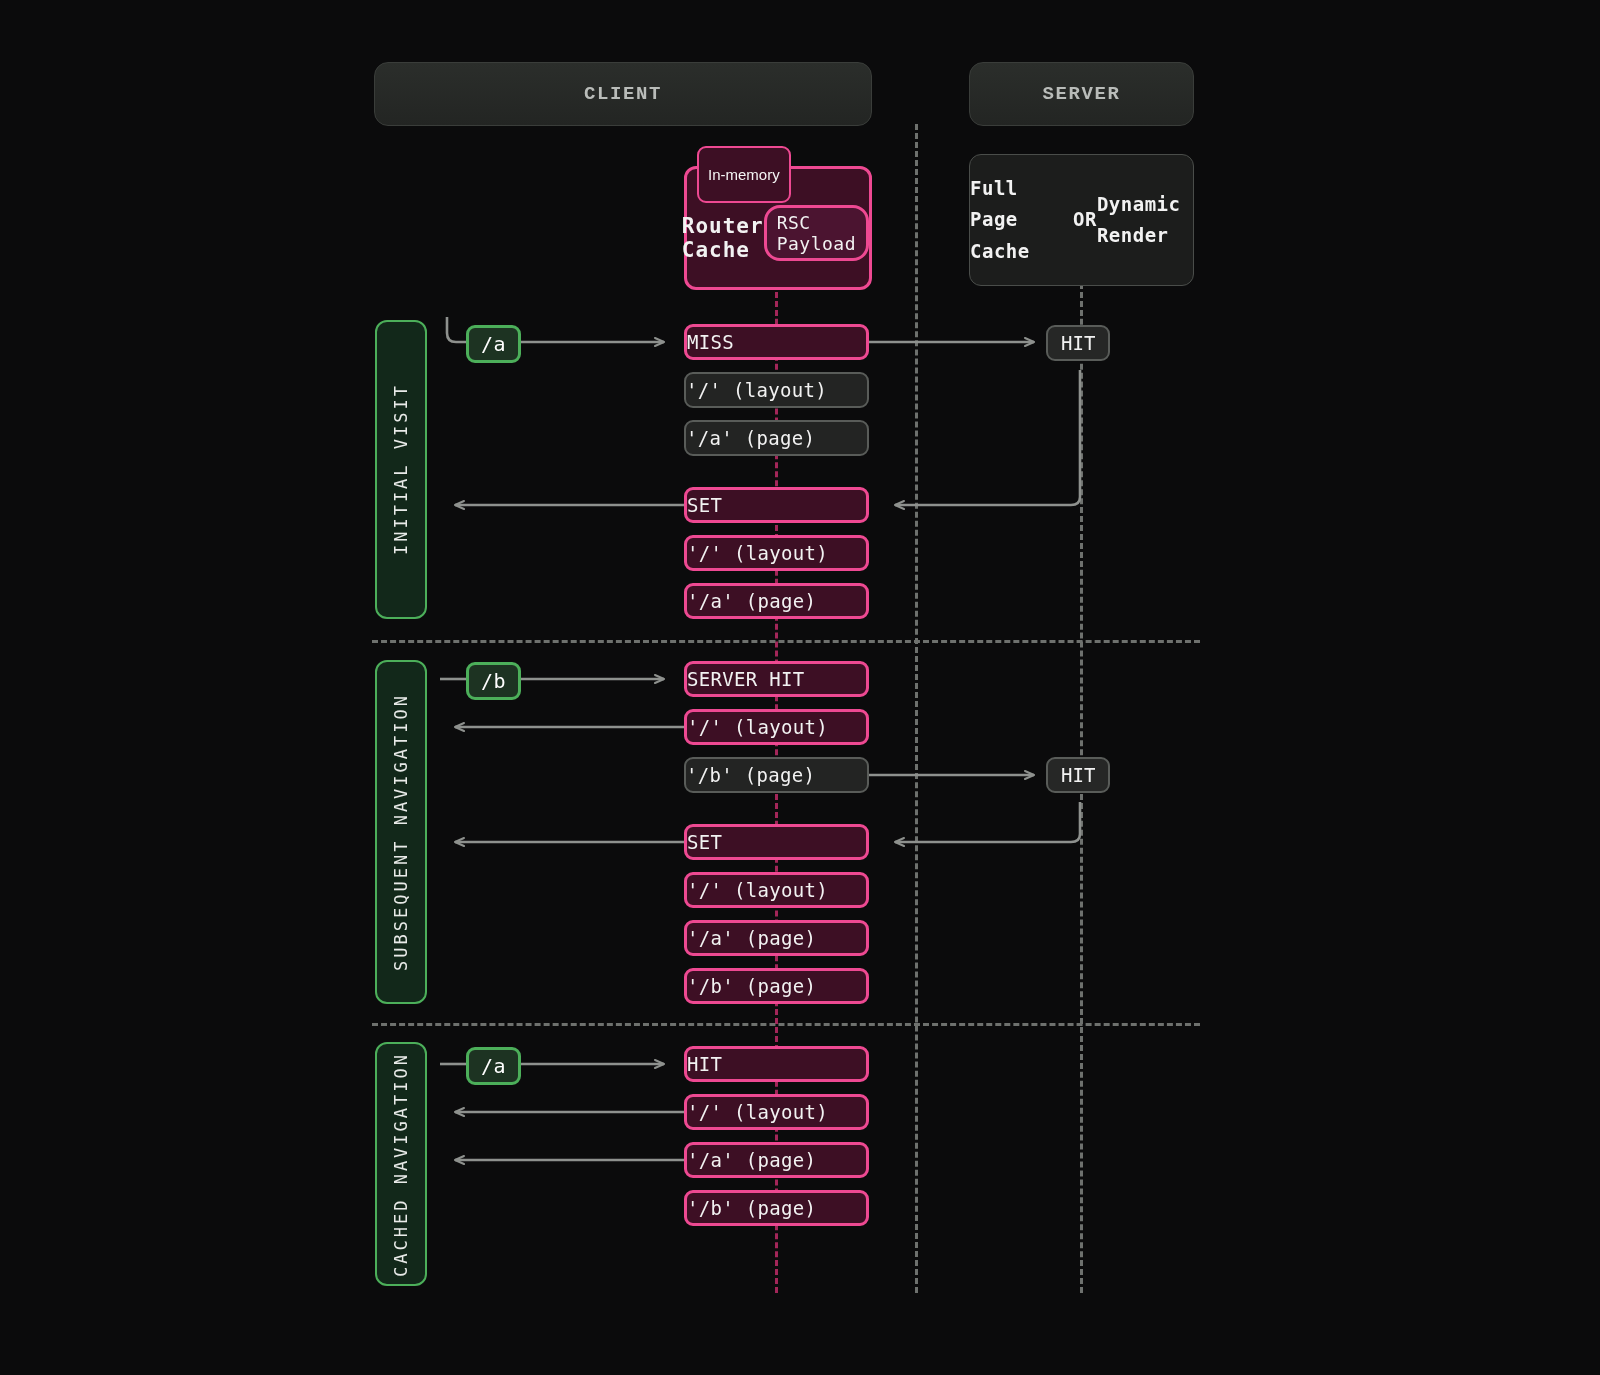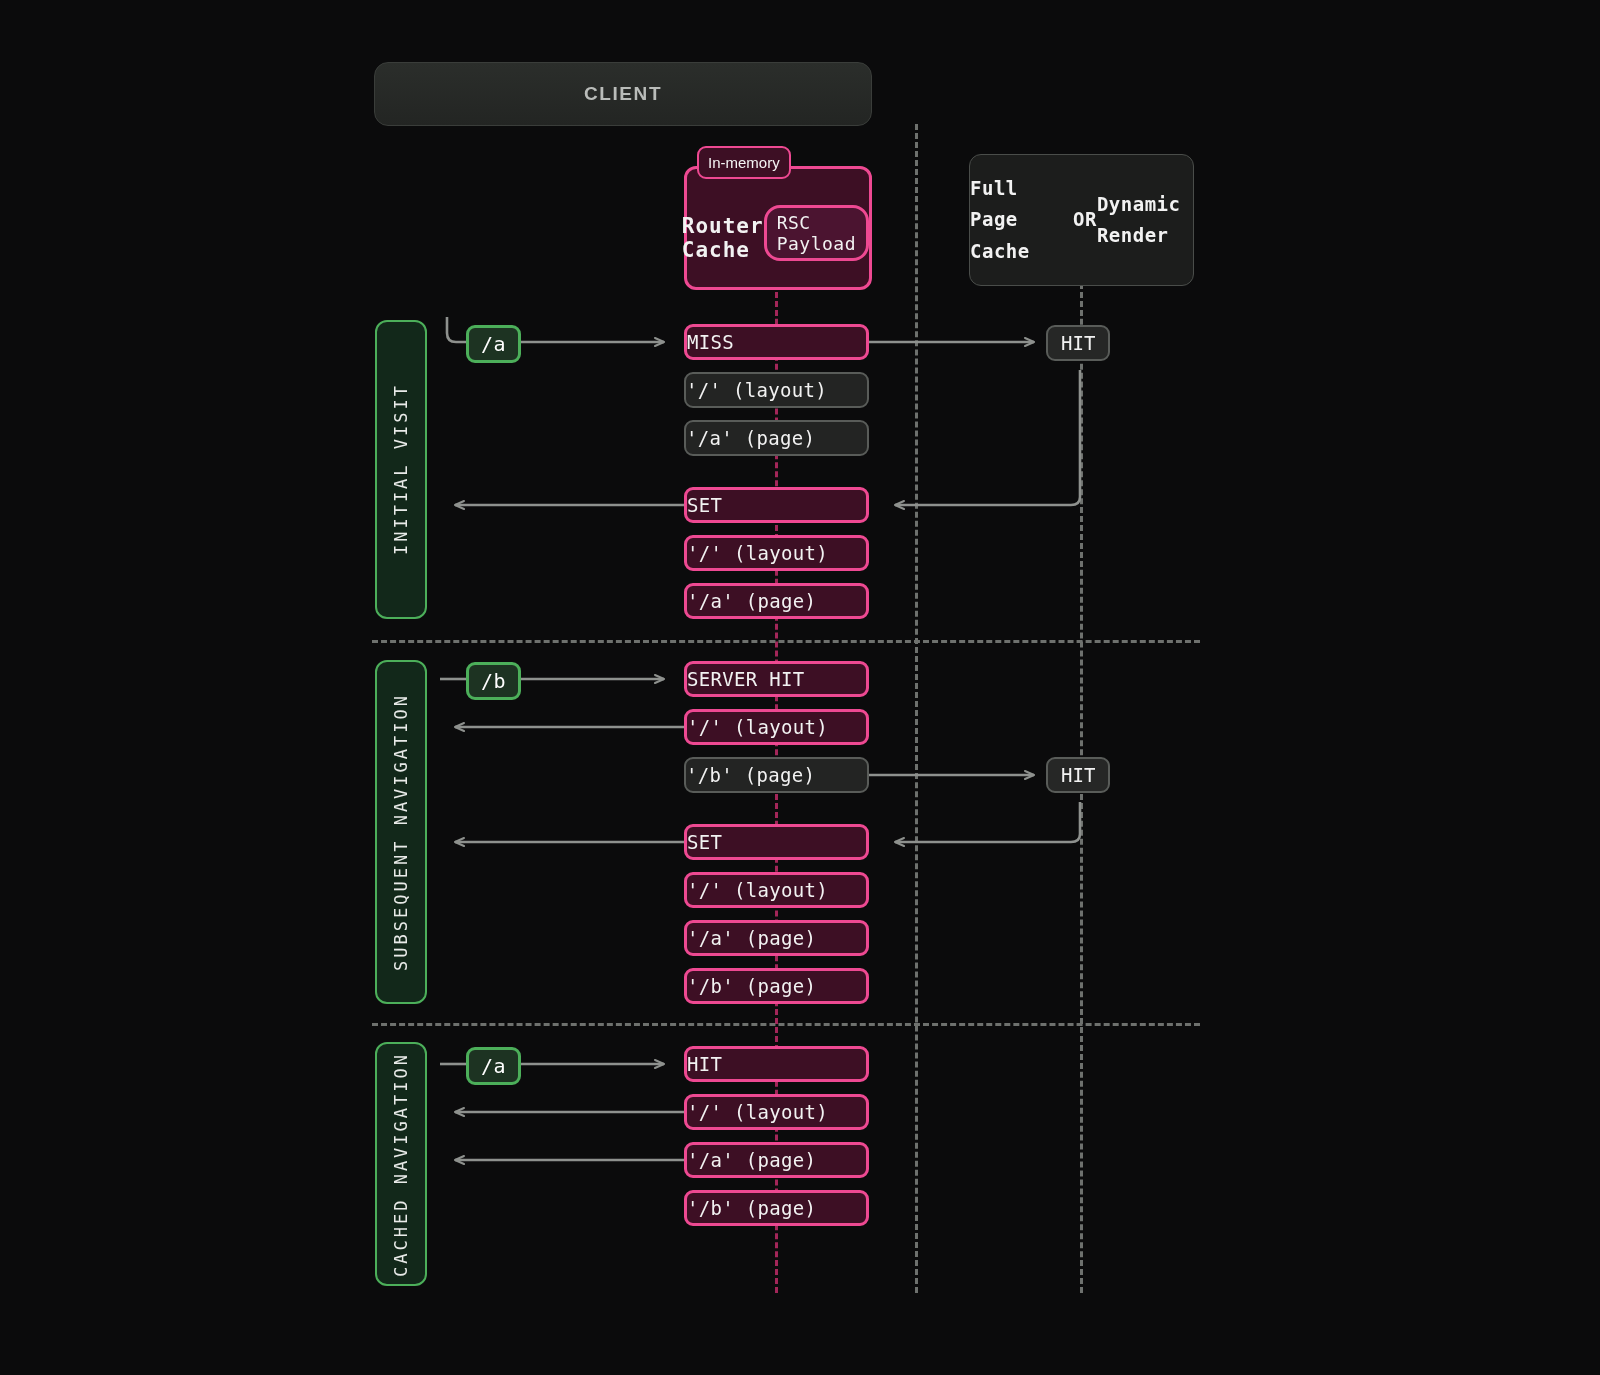--- a/index.html
+++ b/index.html
@@ -4,21 +4,21 @@
 <style>
   html,body{margin:0;padding:0;background:#0b0b0c;}
   body{width:1600px;height:1375px;position:relative;overflow:hidden;
        font-family:"DejaVu Sans Mono","Liberation Mono",monospace;}
   .stage{position:absolute;left:0;top:0;width:1600px;height:1375px;}
 
   
   .colhead{position:absolute;display:flex;align-items:center;justify-content:center;
            background:linear-gradient(180deg,#2b2e2b 0%,#232523 100%);
            border:1px solid #3a3d3a;border-radius:14px;
-           color:#b9bcb9;font-family:Liberation Sans, sans-serif;
+           color:#b9bcb9;font-family:Liberation Mono, monospace;
            font-weight:bold;font-size:19px;letter-spacing:1.6px;}
   #head-client{left:374px;top:62px;width:496px;height:62px;}
   #head-server{left:969px;top:62px;width:223px;height:62px;}
 
   
   .lifeline{position:absolute;width:0;border-left-width:3px;border-left-style:dashed;}
   #lifeline-router{left:775px;top:283px;height:1010px;border-left-color:#a32659;}
   #lifeline-client{left:915px;top:124px;height:1169px;border-left-color:#6e716e;}
   #lifeline-server{left:1080px;top:283px;height:1010px;border-left-color:#6e716e;}
 
@@ -31,21 +31,21 @@
   #router-cache{position:absolute;left:684px;top:166px;width:182px;height:118px;
     background:#3d0f24;border:3px solid #ee4992;border-radius:12px;
     display:flex;flex-direction:row;align-items:center;justify-content:flex-end;}
   #router-cache-title{color:#f2f2f2;font-size:21px;font-weight:bold;margin-top:20px;
     letter-spacing:1px;}
   #rsc-payload{margin-top:10px;background:#4b1430;border:3px solid #ee4992;
     border-radius:16px;color:#f2f2f2;font-size:18px;padding:4px 10px;letter-spacing:.5px;}
   #inmemory-badge{position:absolute;left:697px;top:146px;background:#3d0f24;
     border:2px solid #ee4992;border-radius:9px;color:#f5f5f5;
     font-family:"Liberation Sans","DejaVu Sans",sans-serif;font-size:15px;
-    padding:6px 9px;z-index:5;}
+    padding:18px 9px;z-index:5;}
 
   
   #server-cache{position:absolute;left:969px;top:154px;width:223px;height:130px;
     background:#1c1d1c;border:1px solid #4a4d4a;border-radius:12px;
     display:flex;flex-direction:row;align-items:center;justify-content:center;
     color:#f2f2f2;font-size:19px;font-weight:bold;line-height:1.65;letter-spacing:.5px;}
 
   
   .phase{position:absolute;left:375px;width:48px;background:#12281a;
     border:2px solid #4caf5a;border-radius:12px;
@@ -115,20 +115,21 @@
   </svg>
 
   <div class="lifeline" id="lifeline-router"></div>
   <div class="lifeline" id="lifeline-client"></div>
   <div class="lifeline" id="lifeline-server"></div>
 
   <div class="sep" id="sep-1"></div>
   <div class="sep" id="sep-2"></div>
 
   <div class="colhead" id="head-client">CLIENT</div>
+  <div class="colhead" id="head-server">SERVER</div>
 
   <div id="router-cache">
     <div id="router-cache-title">Router Cache</div>
     <div id="rsc-payload">RSC Payload</div>
   </div>
   <div id="inmemory-badge">In-memory</div>
 
   <div id="server-cache">
     <div>Full Page Cache</div>
     <div>OR</div>

